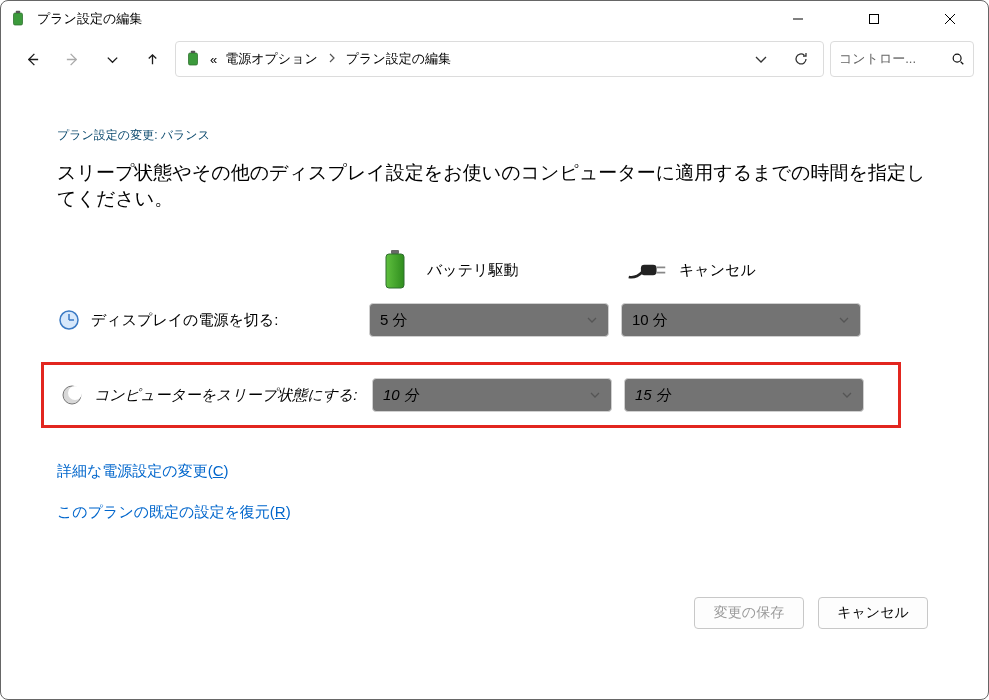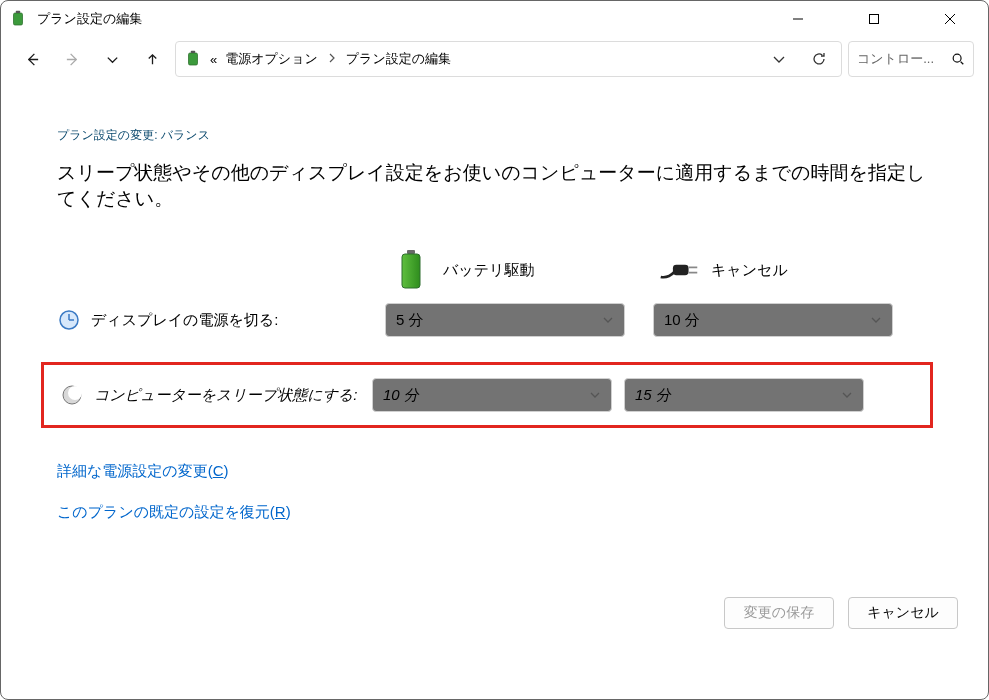--- a/index.html
+++ b/index.html
@@ -70,21 +70,21 @@
   .crumb { white-space: nowrap; }
   .addr-spacer { flex: 1; }
   .addr-dropdown, .addr-refresh {
     width: 28px; height: 28px;
     display:flex; align-items:center; justify-content:center;
     color: #333;
   }
   .addr-dropdown svg, .addr-refresh svg { width: 16px; height: 16px; }
   .addr-refresh { margin-left: 4px; }
   .search-box {
-    width: 126px;
+    width: 144px;
     height: 36px;
     border: 1px solid #dcdcdc;
     border-radius: 4px;
     display: flex; align-items: center;
     padding: 0 8px;
     gap: 10px;
     color: #666;
     overflow: hidden;
   }
   .search-box span.txt {
@@ -105,21 +105,21 @@
     margin-bottom: 16px;
     font-weight: 400;
   }
   .desc {
     font-size: 19px;
     margin-bottom: 28px;
   }
   .settings-grid {
     display: grid;
     grid-template-columns: 300px 240px 240px;
-    column-gap: 28px;
+    column-gap: 12px;
     align-items: center;
     text-align: center;
   }
   .col-header {
     display: flex;
     align-items: center;
     justify-content: flex-start;
     gap: 12px;
     height: 60px;
     font-size: 15px;
@@ -168,21 +168,21 @@
   .link {
     color: #0066cc;
     font-size: 15px;
     margin-bottom: 22px;
     cursor: pointer;
   }
   .link u { text-decoration: underline; }
 
   .footer-buttons {
     position: absolute;
-    right: 30px;
+    right: 60px;
     bottom: 70px;
     display: flex;
     gap: 14px;
   }
   .btn {
     min-width: 110px;
     height: 32px;
     border: 1px solid #c8c8c8;
     border-radius: 4px;
     background: #fdfdfd;

